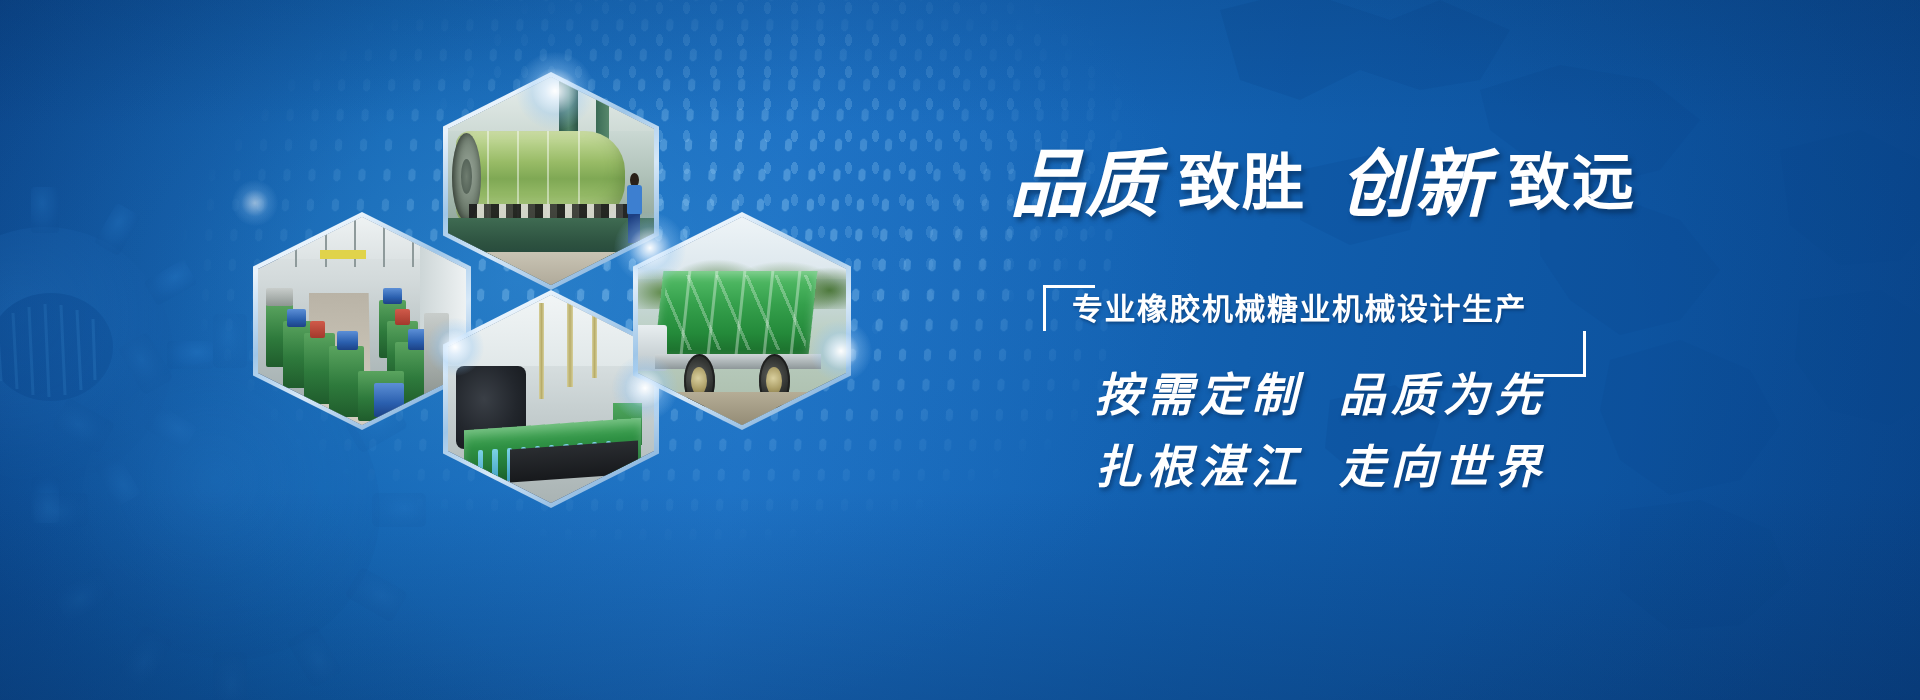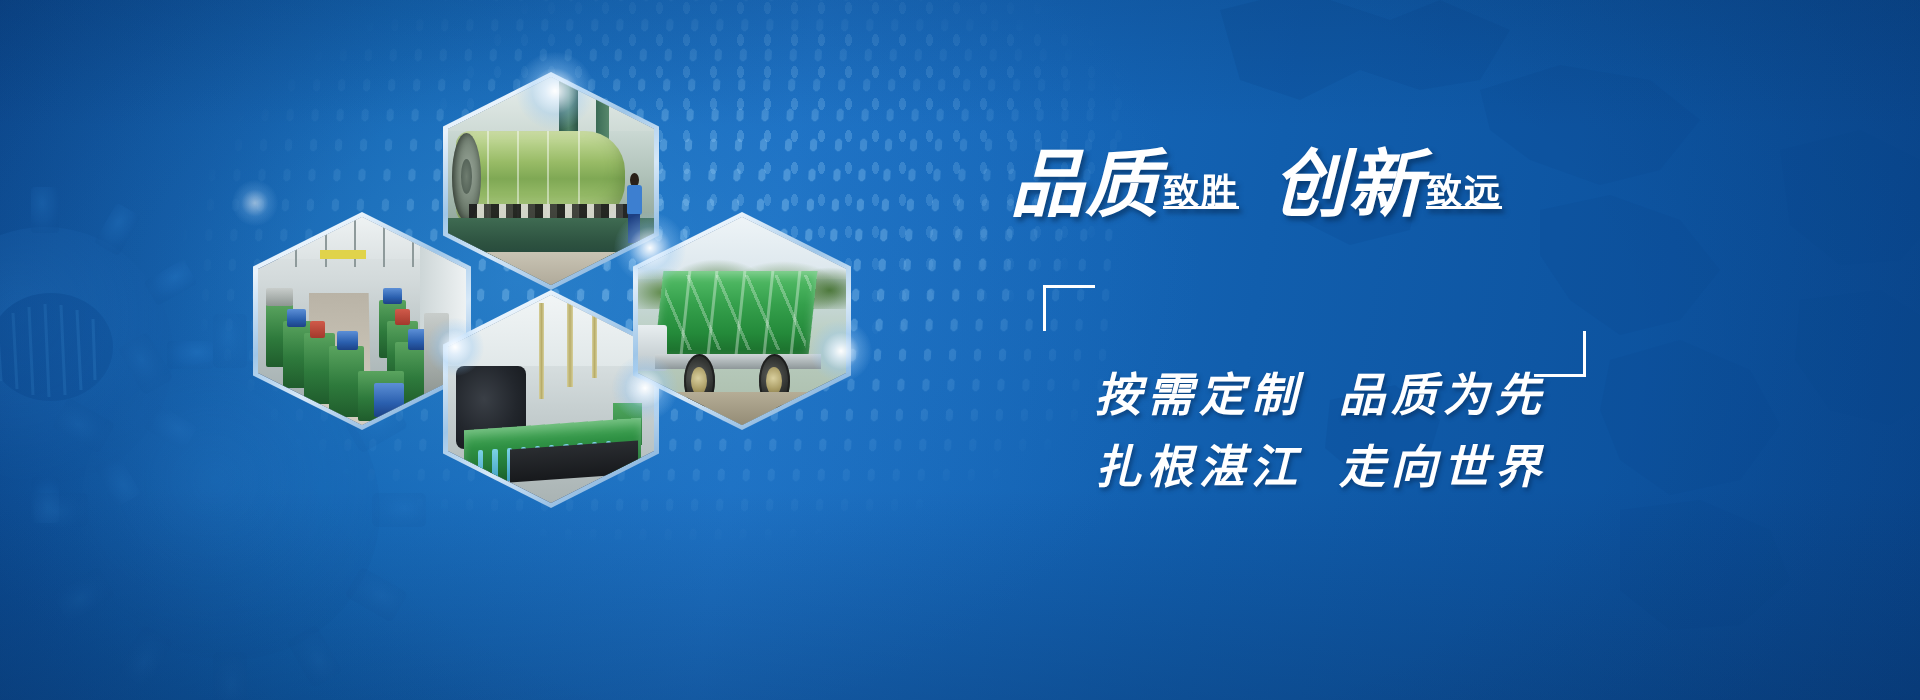--- a/index.html
+++ b/index.html
@@ -191,25 +191,24 @@
     text-shadow:3px 4px 5px rgba(4,36,75,.55);
   }
   .hl-big{
     font-family:"Liberation Serif","DejaVu Serif",serif;
     font-size:74px;font-weight:700;font-style:italic;
     letter-spacing:1px;
     vertical-align:-2px;
   }
   .hl-sm{
     font-family:"Liberation Sans","DejaVu Sans",sans-serif;
-    font-size:36px;font-weight:700;
+    font-size:62px;font-weight:700;
     letter-spacing:2px;
-    margin-left:3px;
+    margin-left:18px;
     vertical-align:4px;
-    text-decoration:underline;
   }
   .hl-gap{display:inline-block;width:34px;}
 
   .sub{
     position:absolute;left:1072px;top:288px;
     color:#ffffff;
     font-size:31px;font-weight:700;
     line-height:44px;
     letter-spacing:1.5px;
     text-shadow:1px 2px 3px rgba(4,36,75,.45);
@@ -464,20 +463,21 @@
   <div class="textblock">
 
     <div class="headline">
       <span class="hl-big">品质</span><span class="hl-sm">致胜</span><span class="hl-gap"></span><span class="hl-big">创新</span><span class="hl-sm">致远</span>
     </div>
 
     <div class="brkTL"></div>
     <div class="brkBR"></div>
 
     <div class="sub">
+      <div class="l2">专业橡胶机械糖业机械设计生产</div>
     </div>
 
     <div class="slogan sl1">
       <span>按需定制</span><span class="sp"></span><span>品质为先</span>
     </div>
 
     <div class="slogan sl2">
       <span>扎根湛江</span><span class="sp"></span><span>走向世界</span>
     </div>
 

